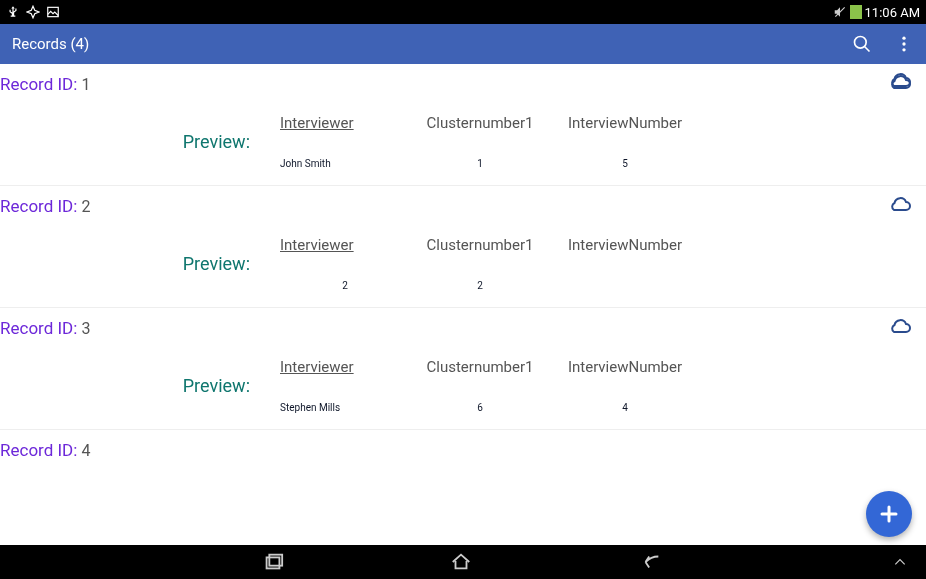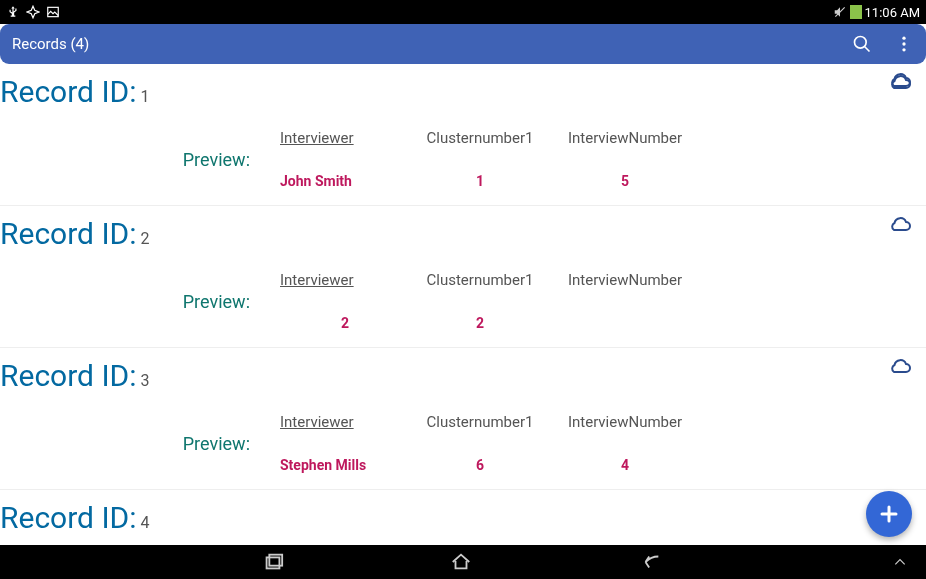--- a/index.html
+++ b/index.html
@@ -1,35 +1,35 @@
 <!DOCTYPE html>
 <html><head>
 <meta charset="utf-8">
 <style>
   * { box-sizing: border-box; margin: 0; padding: 0; }
   html, body { width: 926px; height: 579px; font-family: Roboto, Arial, sans-serif; overflow: hidden; background: #fff; }
   .status-bar { height: 24px; background: #000; color: #fff; display: flex; align-items: center; padding: 0 6px; font-size: 13px; }
   .status-left { display: flex; gap: 6px; align-items: center; }
   .status-right { margin-left: auto; display: flex; align-items: center; gap: 3px; }
   .status-icon { display: inline-flex; width: 14px; height: 14px; }
-  .app-bar { height: 40px; background: #3f62b5; color: #fff; display: flex; align-items: center; padding: 0 12px; font-size: 15px; border-radius: 9px; }
+  .app-bar { height: 40px; background: #3f62b5; color: #fff; display: flex; align-items: center; padding: 0 12px; font-size: 15px; }
   .app-bar-right { margin-left: auto; display: flex; align-items: center; gap: 22px; }
   .app-bar-icon { width: 20px; height: 20px; display: inline-flex; align-items: center; justify-content: center; }
   .content { height: calc(579px - 24px - 40px - 34px); overflow: hidden; position: relative; }
   .record { border-bottom: 1px solid #eee; padding: 10px 12px 16px 0; position: relative; }
   .record-header { display: flex; align-items: baseline; }
-  .record-id-label { color: #0369a1; font-size: 30px; }
+  .record-id-label { color: #6d28d9; font-size: 17px; }
   .record-id-value { color: #555; font-size: 16px; margin-left: 4px; }
   .cloud { position: absolute; top: 8px; right: 10px; color: #2a4b8d; }
   .preview-block { display: flex; margin-top: 20px; }
   .preview-label { color: #0f766e; font-size: 18px; width: 280px; text-align: right; align-self: center; padding-right: 30px; }
   .preview-grid { display: grid; grid-template-columns: 130px 140px 150px; gap: 26px 0; }
   .preview-grid .hdr { color: #555; font-size: 15px; text-align: center; }
   .preview-grid .hdr.first { text-align: left; text-decoration: underline; }
-  .preview-grid .val { color: #be185d; font-size: 14px; text-align: center; font-weight: bold; }
+  .preview-grid .val { color: #0f172a; font-size: 10px; text-align: center; }
   .preview-grid .val.first { text-align: left; }
   .fab { position: absolute; right: 14px; bottom: 8px; width: 46px; height: 46px; border-radius: 50%; background: #3367d6; display: flex; align-items: center; justify-content: center; box-shadow: 0 3px 6px rgba(0,0,0,0.3); }
   .nav-bar { height: 34px; background: #000; display: flex; align-items: center; justify-content: space-around; padding: 0 180px; }
   .nav-bar > div { color: #ccc; display: flex; }
   .nav-caret { position: absolute; right: 16px; }
   .partial-record { padding: 10px 12px 0 0; }
 </style>
 </head>
 <body>
 

